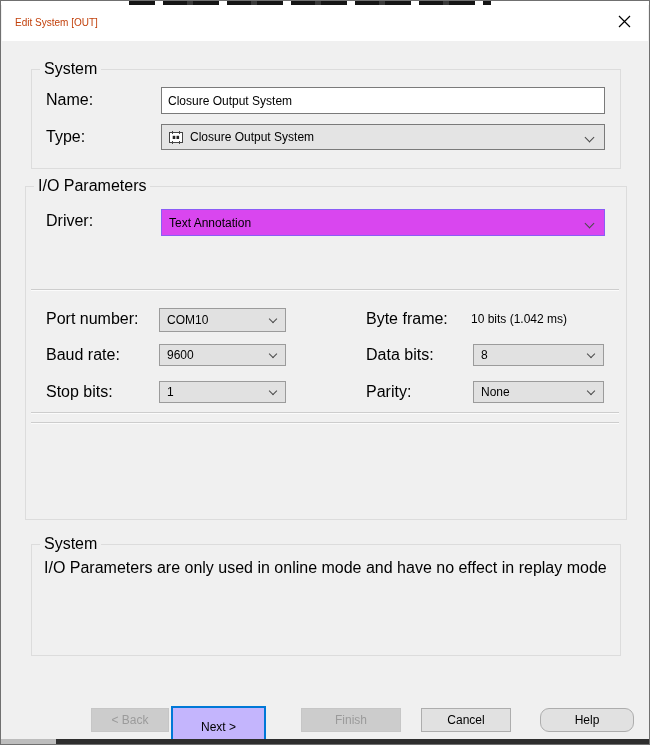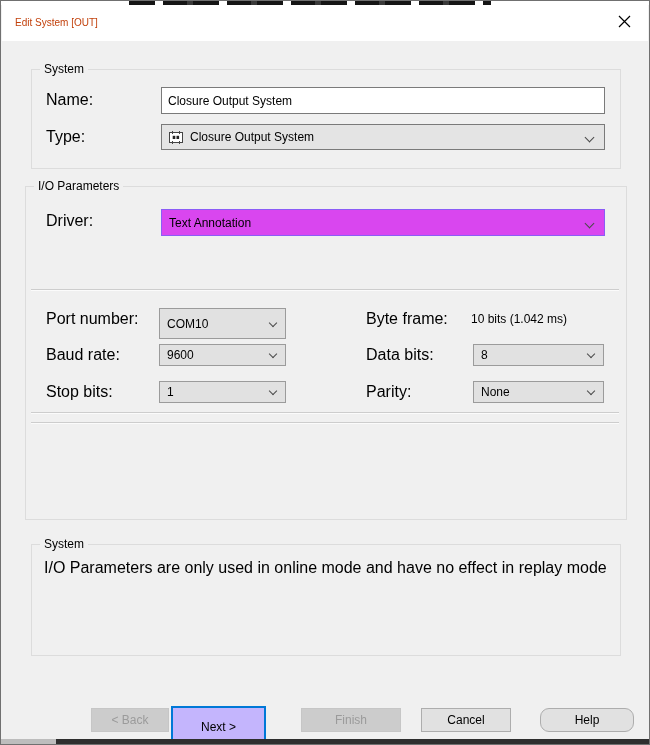--- a/index.html
+++ b/index.html
@@ -30,21 +30,21 @@
   .close-btn {
     position:absolute; right:4px; top:2px; width:40px; height:32px;
     display:flex; align-items:center; justify-content:center; cursor:default;
   }
 
   .groupbox {
     position:absolute; border:1px solid #dcdcdc; background:transparent;
   }
   .groupbox-label {
     position:absolute; top:-8px; left:8px; padding:0 4px; background:#f0f0f0;
-    font-size:12px; color:#000; line-height:14px;
+    font-size:16px; color:#000; line-height:14px;
   }
 
   .lbl {
     position:absolute; font-size:16px; color:#000; line-height:14px; white-space:nowrap;
   }
   .static-val {
     position:absolute; font-size:12px; color:#000; line-height:14px; white-space:nowrap;
   }
 
   .textbox {
@@ -141,21 +141,21 @@
 
   <div class="lbl" style="left:45px; top:213px;">Driver:</div>
   <div class="combo white" style="left:160px; top:208px; width:444px; height:27px;">
     <span class="combo-text">Text Annotation</span>
     <span class="chev"></span>
   </div>
 
   <div class="sep" style="left:30px; top:288px; width:588px;"></div>
 
   <div class="lbl" style="left:45px; top:311px;">Port number:</div>
-  <div class="combo gray small" style="left:158px; top:307px; width:127px; height:31px;">
+  <div class="combo gray small" style="left:158px; top:307px; width:127px; height:24px;">
     <span class="combo-text">COM10</span>
     <span class="chev"></span>
   </div>
   <div class="lbl" style="left:365px; top:311px;">Byte frame:</div>
   <div class="static-val" style="left:470px; top:311px;">10 bits (1.042 ms)</div>
 
   <div class="lbl" style="left:45px; top:347px;">Baud rate:</div>
   <div class="combo gray small" style="left:158px; top:343px; width:127px; height:22px;">
     <span class="combo-text">9600</span>
     <span class="chev"></span>

